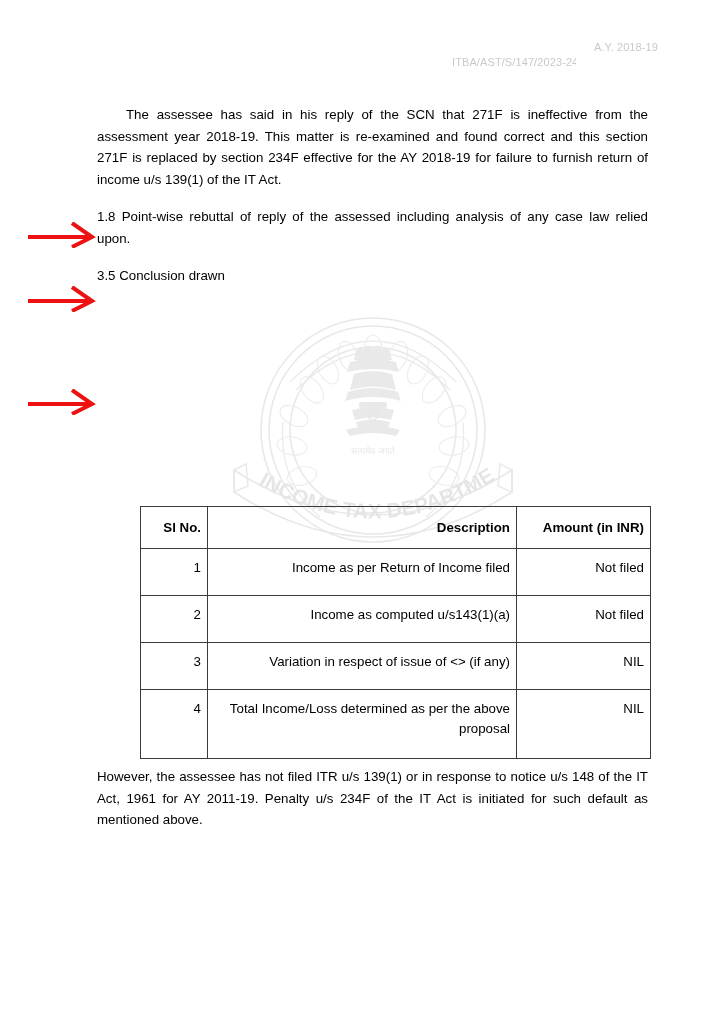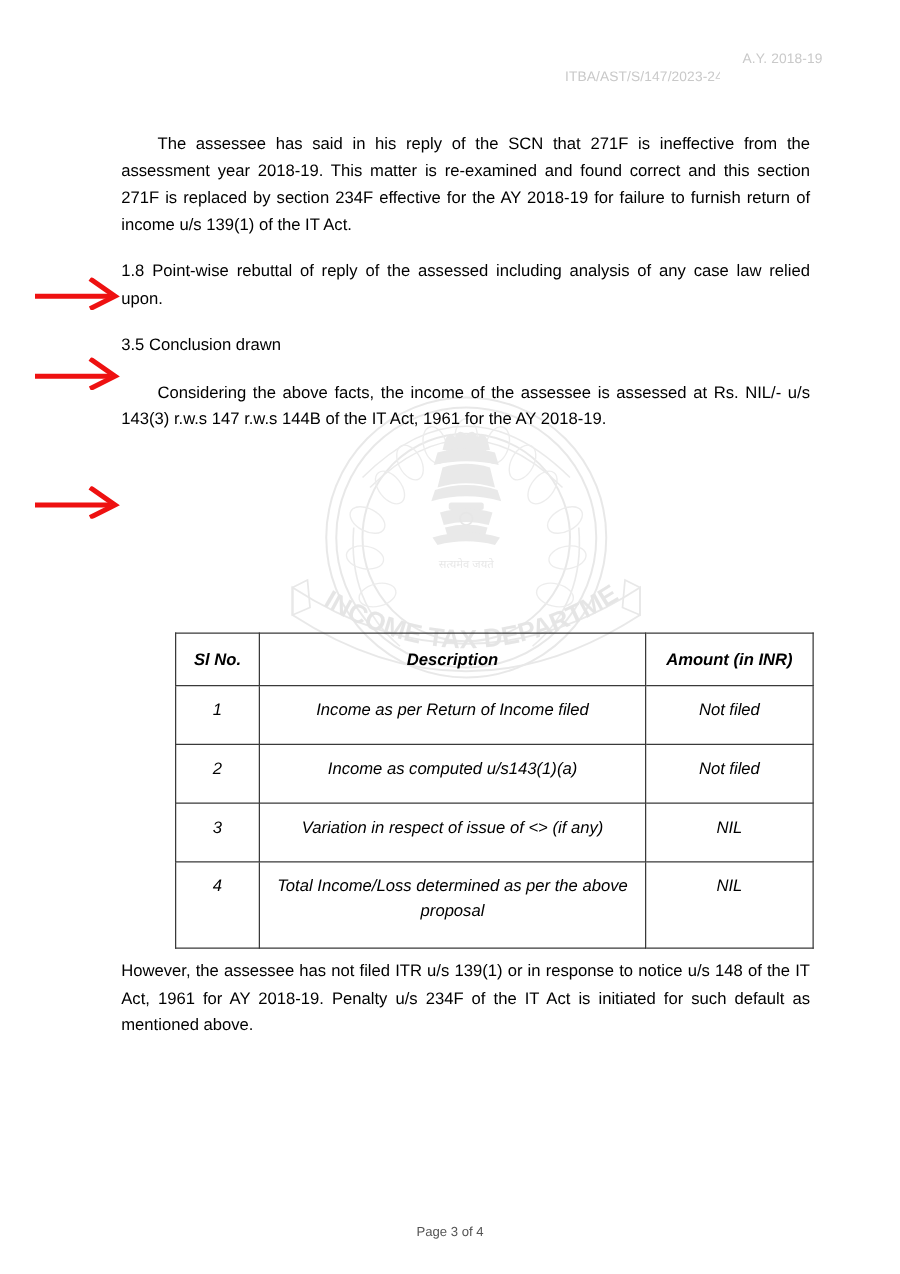--- a/index.html
+++ b/index.html
@@ -96,24 +96,23 @@
   table.vartable {
     border-collapse: collapse;
     width: 471px;
     table-layout: fixed;
   }
   table.vartable td, table.vartable th {
     border: 1px solid #3a3a3a;
     padding: 9px 6px 9px 6px;
     font-size: 13.3px;
     line-height: 1.45;
-    text-align: center;
+    text-align: right;
     vertical-align: top;
     font-weight: normal;
-    font-style: italic;
   }
   table.vartable thead th {
     font-weight: bold;
     padding-top: 11px;
     padding-bottom: 11px;
   }
   .col-sl { width: 54px; }
   .col-desc { width: 296px; }
   .col-amt { width: 121px; }
   tr.r1 td, tr.r2 td, tr.r3 td { height: 28px; }
@@ -227,21 +226,20 @@
 
     <p class="para indent gap-md">The assessee has said in his reply of the SCN that 271F is ineffective from the assessment year 2018-19. This matter is re-examined and found correct and this section 271F is replaced by section 234F effective for the AY 2018-19 for failure to furnish return of income u/s 139(1) of the IT Act.</p>
 
 
 
     <p class="para gap-md">1.8 Point-wise rebuttal of reply of the assessed including analysis of any case law relied upon.</p>
 
 
     <p class="para nojust gap-md">3.5 Conclusion drawn</p>
 
-    <p class="para indent gap-md">Considering the above facts, the income of the assessee is assessed at Rs. NIL/- u/s 143(3) r.w.s 147 r.w.s 144B of the IT Act, 1961 for the AY 2018-19.</p>
 
   </div>
 
   <div class="vartable-wrap">
     <table class="vartable">
       <thead>
         <tr>
           <th class="col-sl">Sl No.</th>
           <th class="col-desc">Description</th>
           <th class="col-amt">Amount (in INR)</th>
@@ -266,20 +264,17 @@
         <tr class="r4">
           <td>4</td>
           <td>Total Income/Loss determined as per the above proposal</td>
           <td>NIL</td>
         </tr>
       </tbody>
     </table>
   </div>
 
   <div class="closing">
-    <p class="para">However, the assessee has not filed ITR u/s 139(1) or in response to notice u/s 148 of the IT Act, 1961 for AY 2018-19. Penalty u/s 234F of the IT Act is initiated for such default as mentioned above.</p>
-  </div>
-
-  <div class="doc-footer">
-    <span>Page 3 of 4</span>
-  </div>
+    <p class="para">However, the assessee has not filed ITR u/s 139(1) or in response to notice u/s 148 of the IT Act, 1961 for AY 2011-19. Penalty u/s 234F of the IT Act is initiated for such default as mentioned above.</p>
+  </div>
+
 
 </div>
 
 </body></html>

